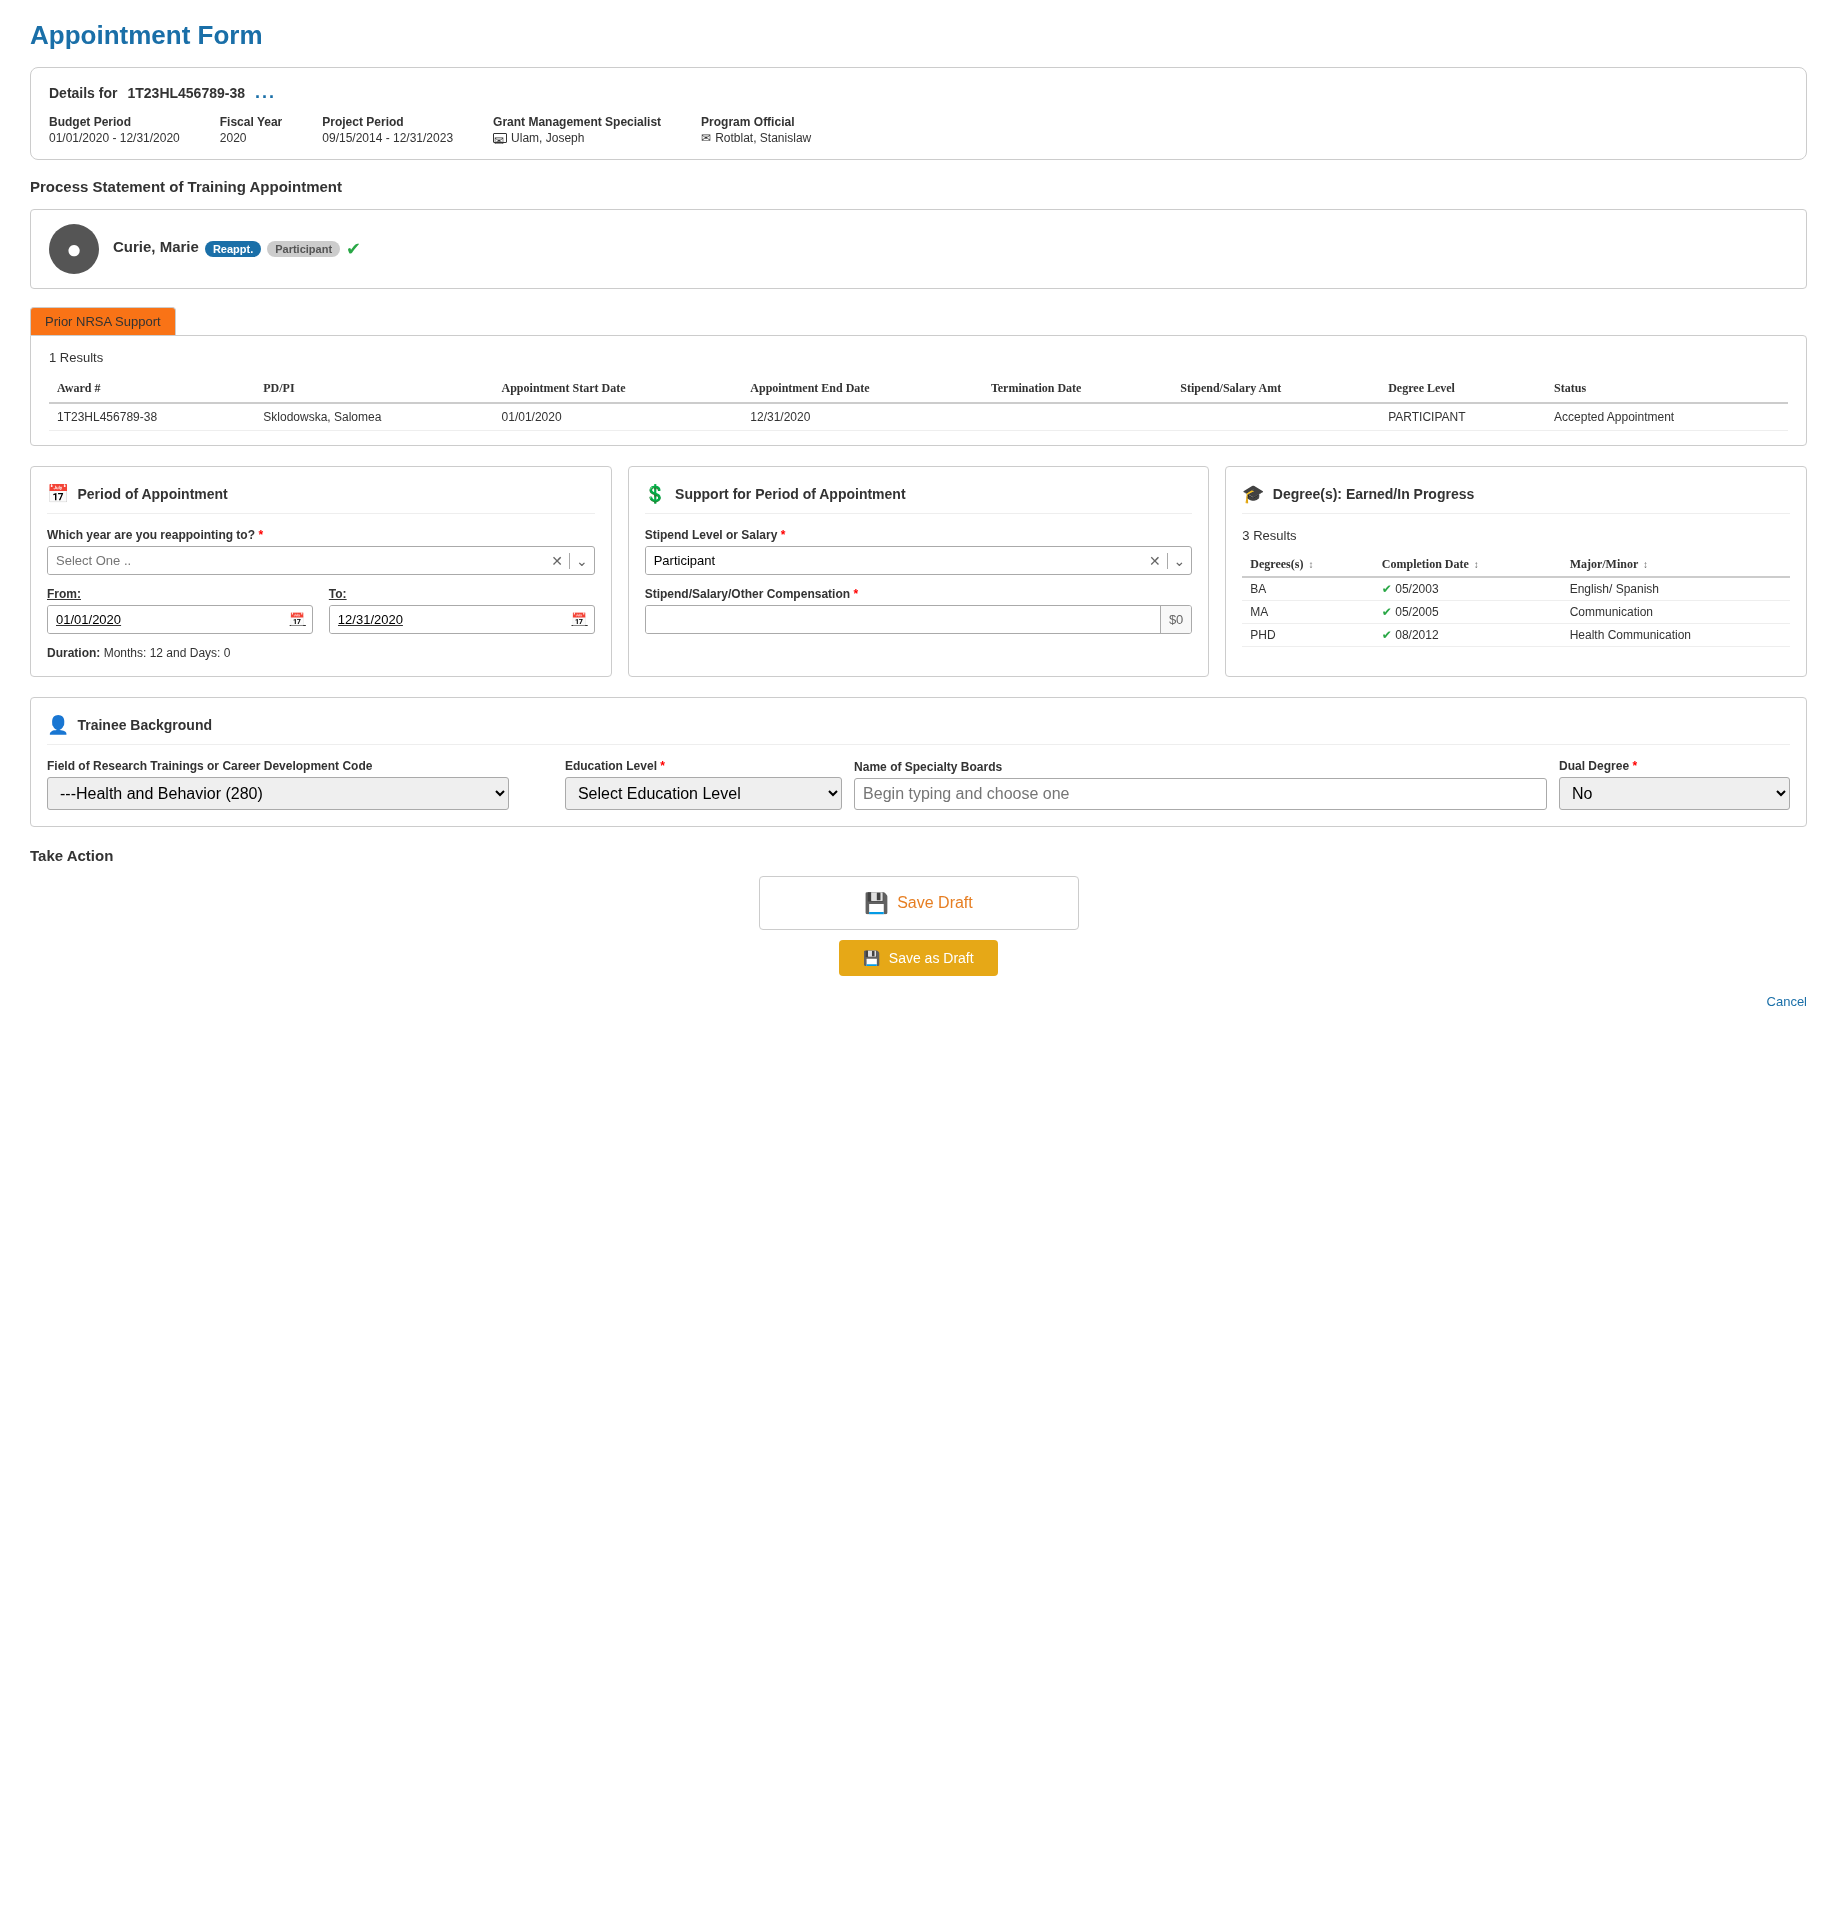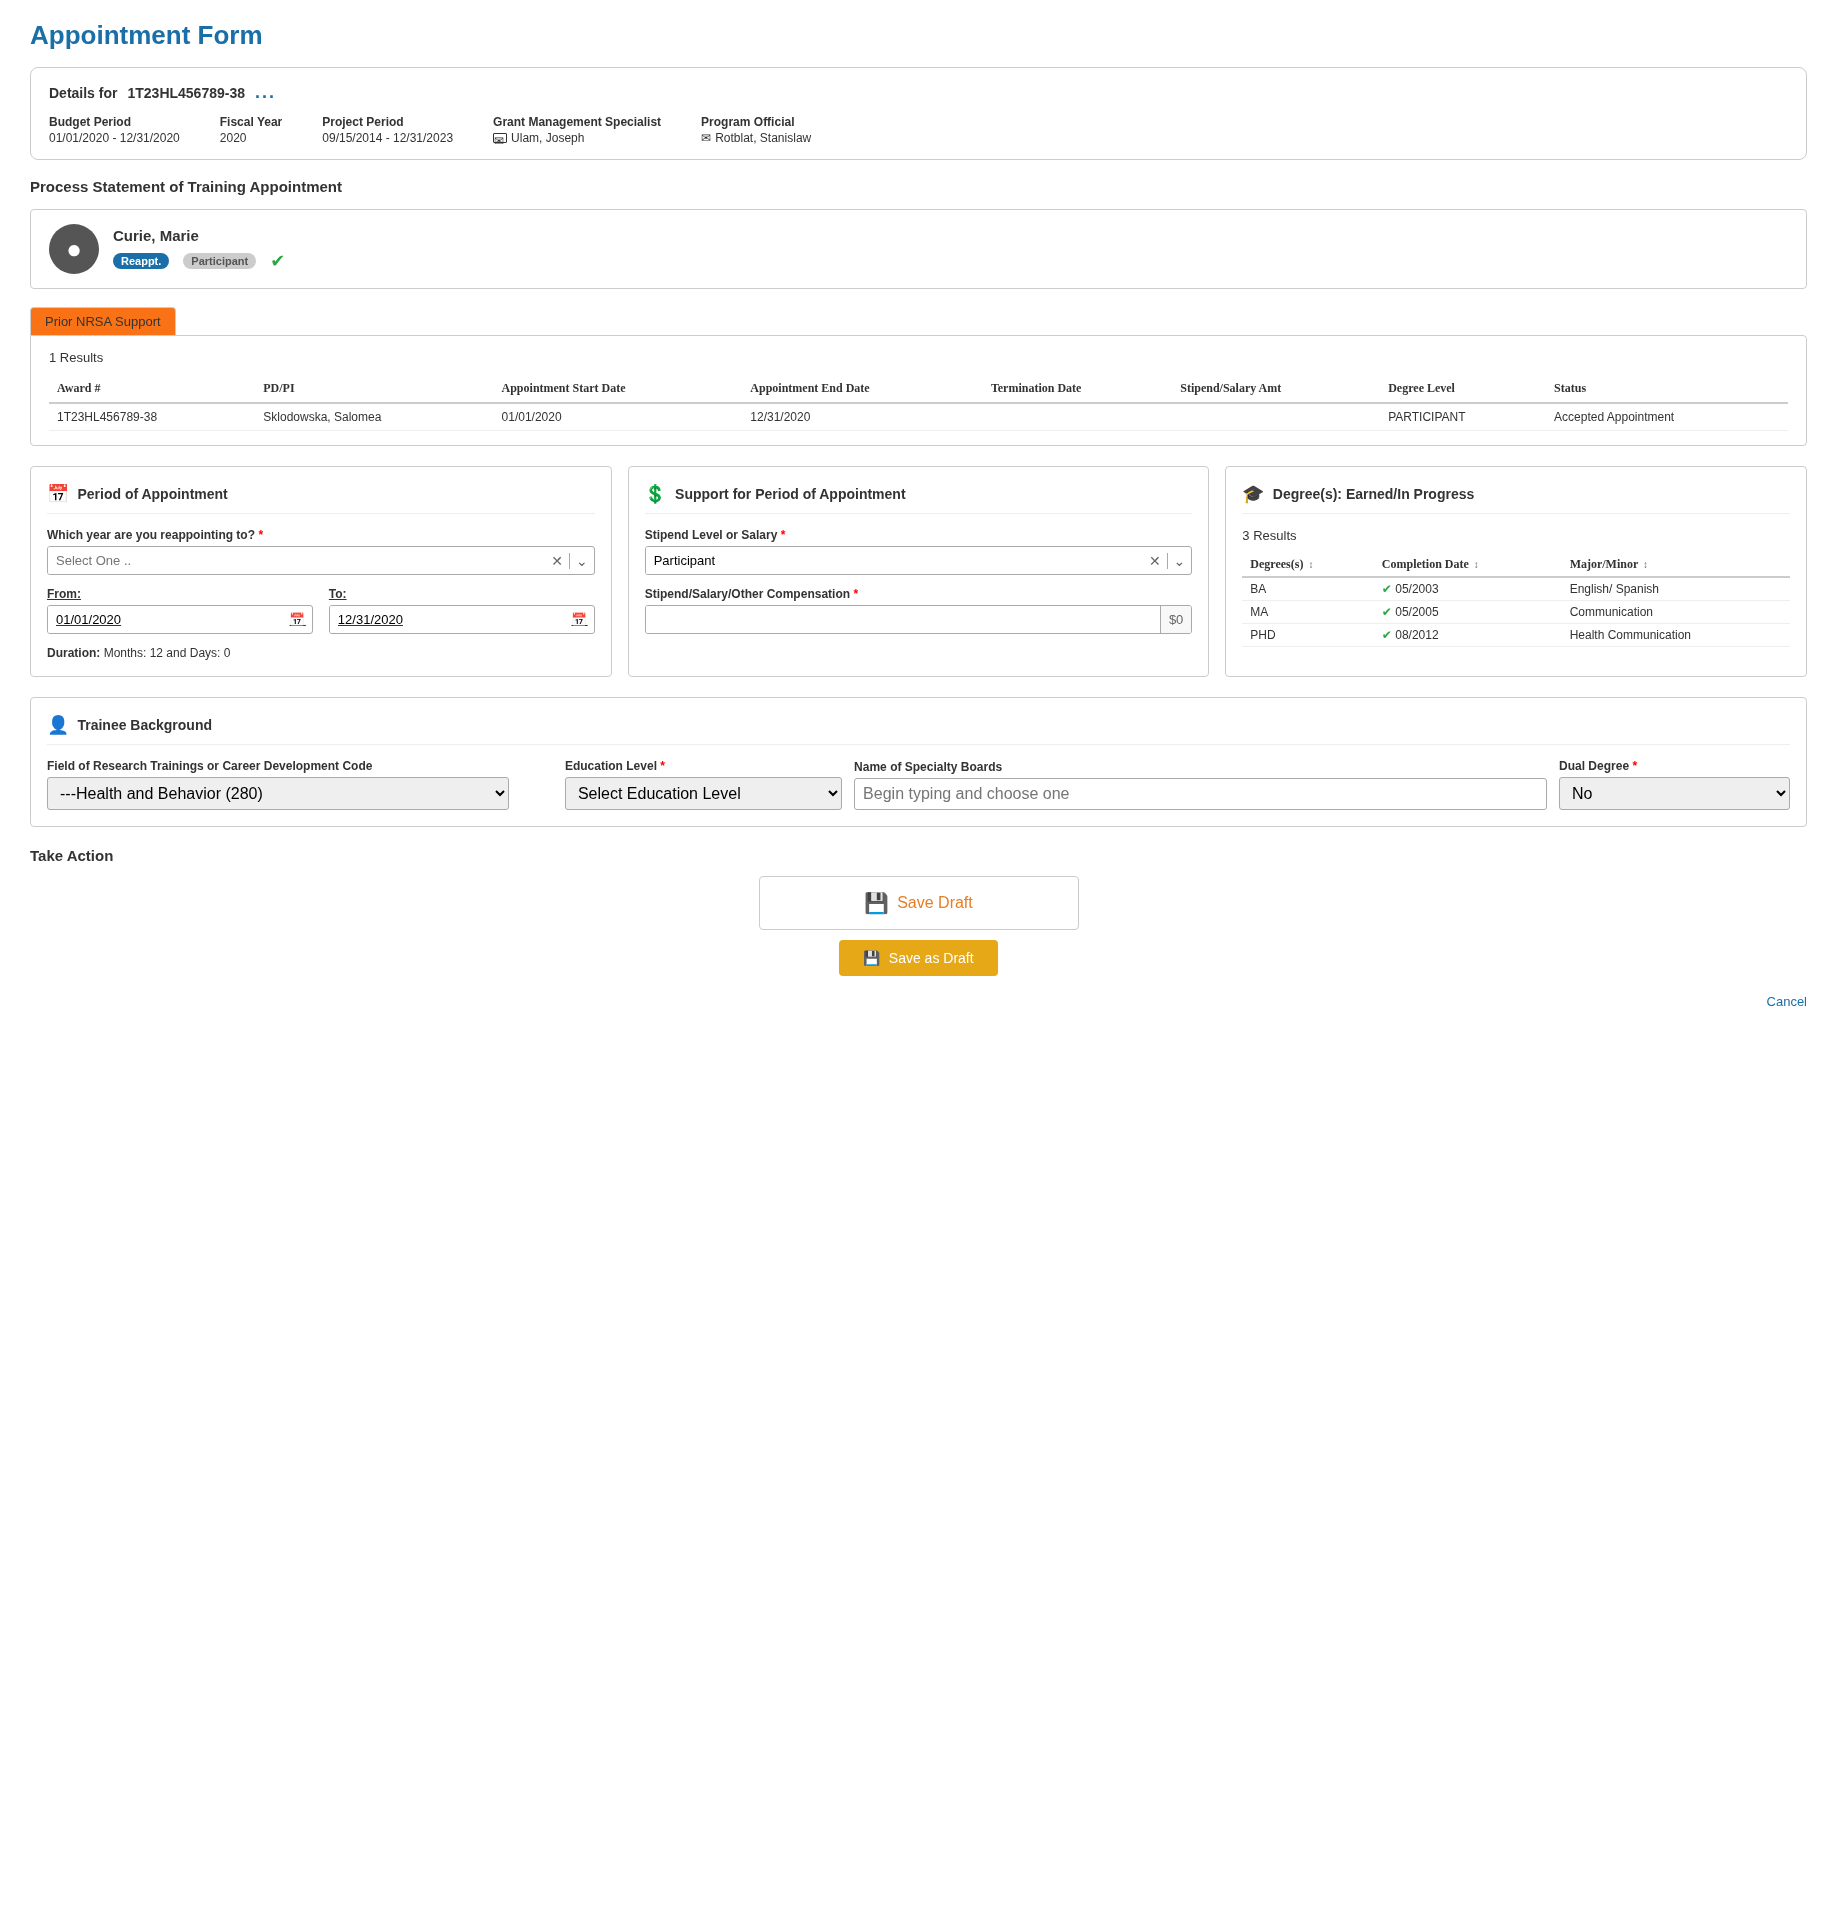--- a/index.html
+++ b/index.html
@@ -15,23 +15,23 @@
     .meta-item { display: flex; flex-direction: column; gap: 2px; }
     .meta-label { font-weight: bold; font-size: 12px; }
     .meta-value { font-size: 12px; display: flex; align-items: center; gap: 4px; }
     .envelope-icon { display: inline-block; width: 14px; height: 10px; border: 1px solid #333; border-radius: 1px; position: relative; }
 
     .section-title { font-size: 15px; font-weight: bold; margin-bottom: 14px; color: #333; }
 
     .participant-box { border: 1px solid #ccc; border-radius: 4px; padding: 14px 18px; margin-bottom: 18px; display: flex; align-items: center; gap: 14px; }
     .avatar { width: 50px; height: 50px; border-radius: 50%; background: #555; display: flex; align-items: center; justify-content: center; }
     .avatar-icon { color: #fff; font-size: 26px; }
-    .participant-info { display: flex; flex-direction: column; gap: 6px; }
+    .participant-info { display: flex; flex-direction: row; gap: 6px; }
     .participant-name { font-size: 15px; font-weight: bold; }
-    .badges { display: flex; gap: 14px; align-items: center; text-align: center; }
+    .badges { display: flex; gap: 6px; align-items: center; text-align: center; }
     .badge { padding: 2px 8px; border-radius: 10px; font-size: 11px; font-weight: bold; }
     .badge-blue { background: #1a6fa8; color: #fff; }
     .badge-gray { background: #ccc; color: #555; }
     .check-green { color: #28a745; font-size: 18px; }
 
     .prior-nrsa-tab { display: inline-block; border: 1px solid #ccc; border-bottom: none; border-radius: 4px 4px 0 0; padding: 6px 14px; font-size: 13px; background: #f97316; margin-bottom: 0; }
     .prior-nrsa-section { border: 1px solid #ccc; border-radius: 0 4px 4px 4px; padding: 14px 18px; margin-bottom: 20px; }
 
     .results-count { font-size: 13px; margin-bottom: 10px; }
     table { width: 100%; border-collapse: collapse; font-size: 12px; }

